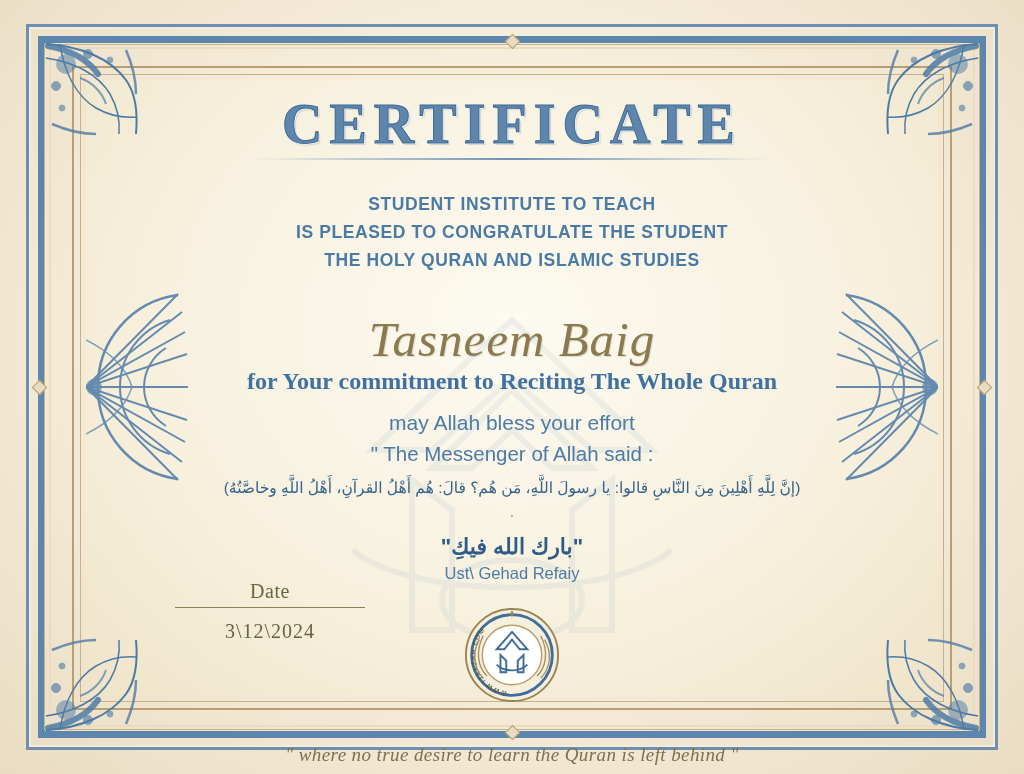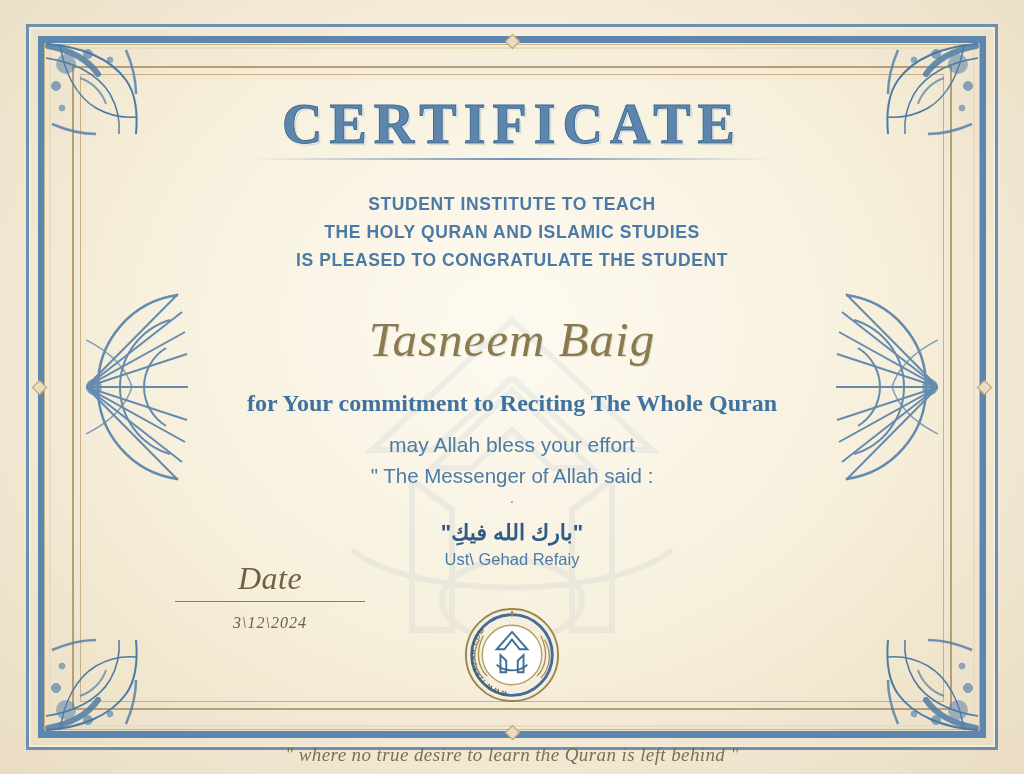--- a/index.html
+++ b/index.html
@@ -136,21 +136,20 @@
     color: #4a7aa6;
     line-height: 1.62;
   }
 
   .student-name {
     font-family: "Liberation Serif", serif;
     font-style: italic;
     font-size: 49px;
     color: #8a7a4e;
     margin-top: 36px;
-    margin-bottom: 22px;
     letter-spacing: 1px;
     text-shadow: 1px 1px 1px rgba(0,0,0,.12);
   }
 
   .commitment {
     font-family: "Liberation Serif", serif;
     font-weight: 700;
     font-size: 24px;
     color: #3f72a0;
     margin-bottom: 12px;
@@ -196,38 +195,37 @@
     left: 120px; right: 120px;
     top: 560px;
     display: flex;
     justify-content: space-between;
     align-items: flex-start;
   }
   .bot-col { width: 300px; text-align: center; position: relative; }
 
   .script-label {
     font-family: "Liberation Serif", serif;
-    font-style: italic;
-    font-size: 32px;
+    font-size: 20px;
     color: #6f6242;
     letter-spacing: .5px;
+    margin-top: 20px;
   }
   .rule {
     width: 190px;
     height: 1px;
     background: #8d8056;
     margin: 4px auto 12px auto;
   }
   .rule.wide { width: 262px; }
   .date-value {
     font-family: "Liberation Serif", serif;
-    font-size: 16px;
+    font-size: 20px;
     color: #6b5f41;
     letter-spacing: 1px;
-    font-style: italic;
   }
   .sign-name {
     font-family: "Liberation Serif", serif;
     font-style: italic;
     font-size: 19px;
     color: #5e5336;
     letter-spacing: .3px;
   }
   .sign-mark {
     margin-top: 2px;
@@ -412,28 +410,29 @@
       <path d="M60 250 C120 300 320 300 380 250"></path>
       <ellipse cx="220" cy="300" rx="70" ry="40"></ellipse>
     </svg>
   </div>
 
   <div class="content">
     <div class="cert-title">CERTIFICATE</div>
     <div class="title-underline"></div>
 
     <div class="org-line">STUDENT INSTITUTE TO TEACH</div>
+    <div class="org-line">IS PLEASED TO CONGRATULATE THE STUDENT</div>
     <div class="org-line">THE HOLY QURAN AND ISLAMIC STUDIES</div>
-    <div class="org-line">IS PLEASED TO CONGRATULATE THE STUDENT</div>
 
     <div class="student-name">Tasneem Baig</div>
 
     <div class="commitment">for Your commitment to Reciting The Whole Quran</div>
     <div class="blessing">may Allah bless your effort</div>
     <div class="hadith-intro">" The Messenger of Allah said :</div>
+    <div class="hadith-ar">(إنَّ لِلَّهِ أَهْلِينَ مِنَ النَّاسِ قالوا: يا رسولَ اللَّهِ، مَن هُم؟ قالَ: هُم أَهْلُ القرآنِ، أَهْلُ اللَّهِ وخاصَّتُهُ)</div>
     <div class="dot-line">.</div>
     <div class="baraka">"بارك الله فيكِ"</div>
     <div class="teacher">Ust\ Gehad Refaiy</div>
   </div>
 
   <div class="bottom-row">
     <div class="bot-col">
       <div class="script-label">Date</div>
       <div class="rule"></div>
       <div class="date-value">3\12\2024</div>

